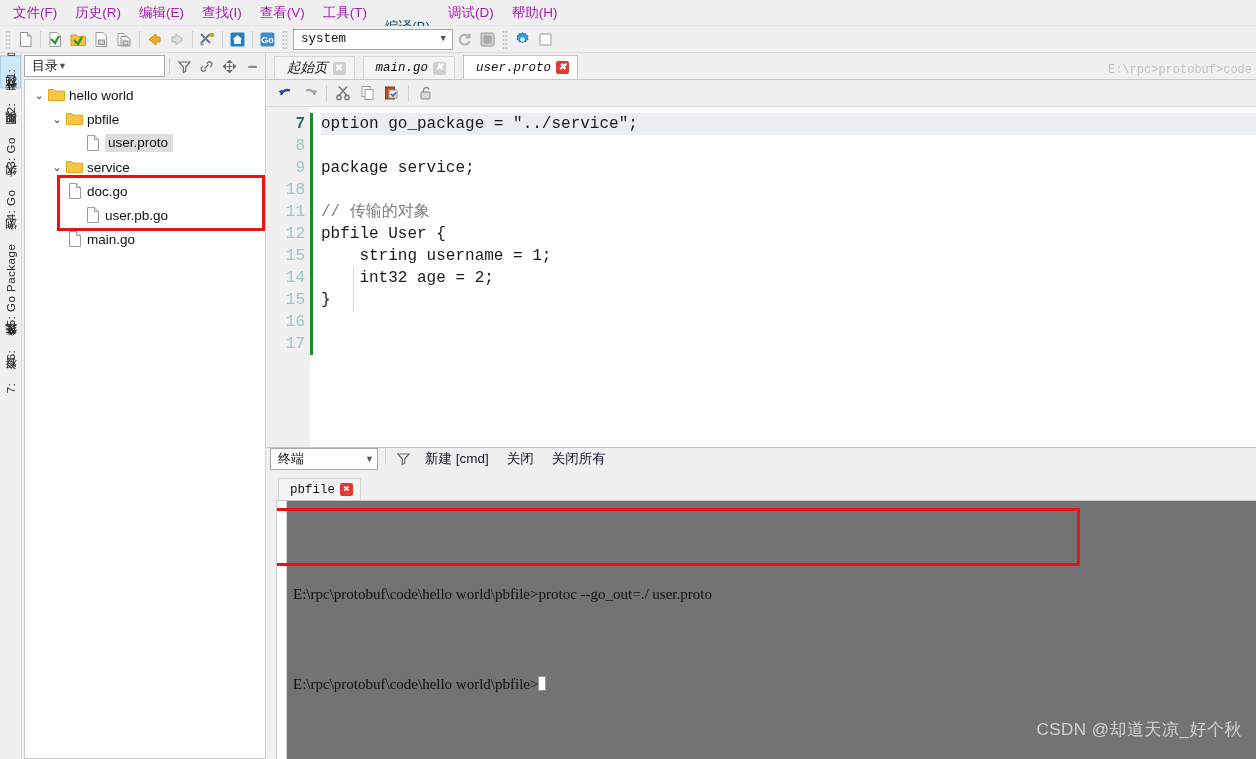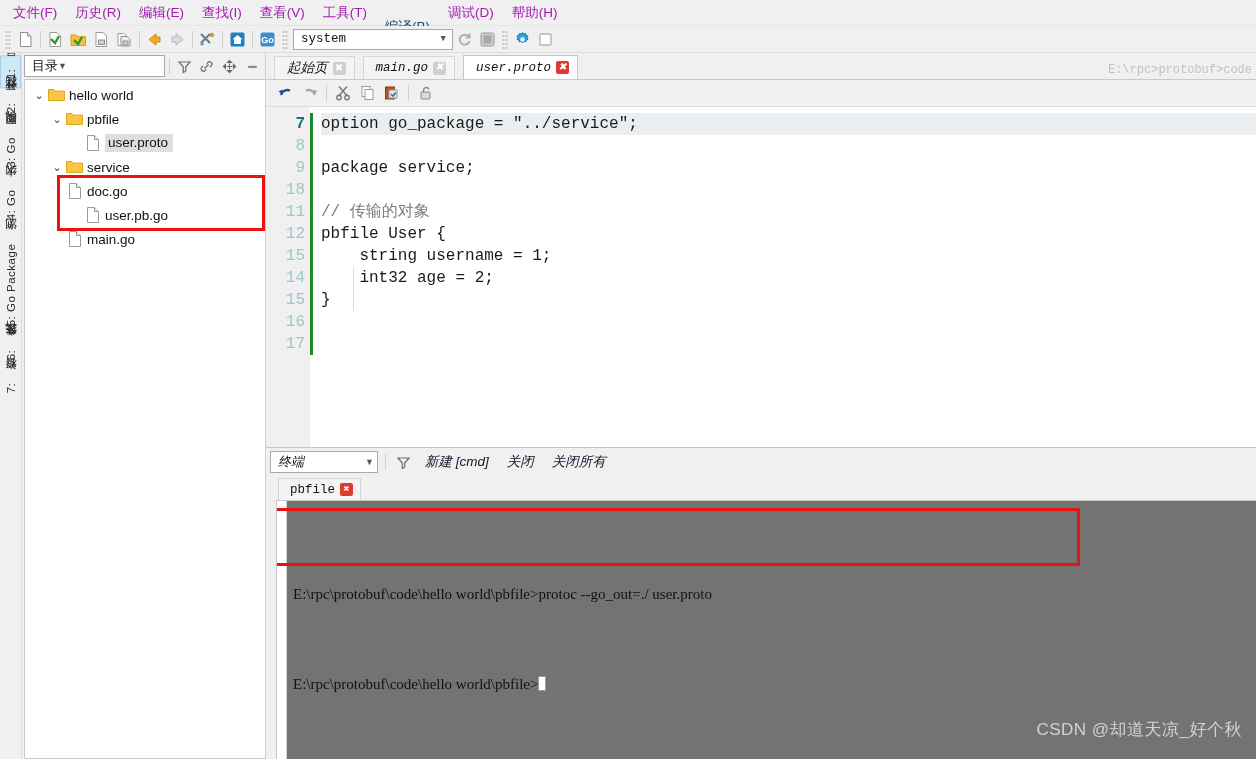--- a/index.html
+++ b/index.html
@@ -164,21 +164,21 @@
   .gutter .ln.cur { color: #1e6f72; font-weight: bold; }
   .greenbar { width: 3px; flex: 0 0 3px; background: #1f8a2a; margin-top: 6px; height: 242px; }
   .codearea { flex: 1 1 auto; padding: 6px 0 0 8px; position: relative; }
   .cline { height: 22px; white-space: pre; color: #1a1a1a; }
   .cline.hl { background: #eaeef0; }
   .cm { color: #7e7e7e; font-style: normal; }
   .ind { position: absolute; width: 1px; background: #d8d8d8; }
 
   
   .termpanel { flex: 0 0 190px; display: flex; flex-direction: column; background: #f0f0f0; border-top: 1px solid #c4c4c4; }
-  .termhead { height: 28px; display: flex; align-items: center; padding: 0 4px; gap: 4px; font-style: italic; }
+  .termhead { height: 28px; display: flex; padding: 0 4px; gap: 4px; }
   .termcombo {
     width: 108px; height: 22px; background: #fff; border: 1px solid #a9a9a9;
     display: flex; align-items: center; justify-content: space-between;
     padding: 0 3px 0 7px; font-size: 13px; color: #111;
   }
   .termcombo .chev { color: #555; font-size: 9px; }
   .th-sep { width: 1px; height: 16px; background: #d2d2d2; margin: 0 3px; }
   .th-btn { width: 21px; height: 21px; display: flex; align-items: center; justify-content: center; cursor: default; }
   .th-link { font-size: 13.5px; color: #0f172a; padding: 2px 7px; cursor: default; white-space: nowrap; }
   .termtabs { height: 24px; display: flex; align-items: flex-end; padding-left: 12px; }

